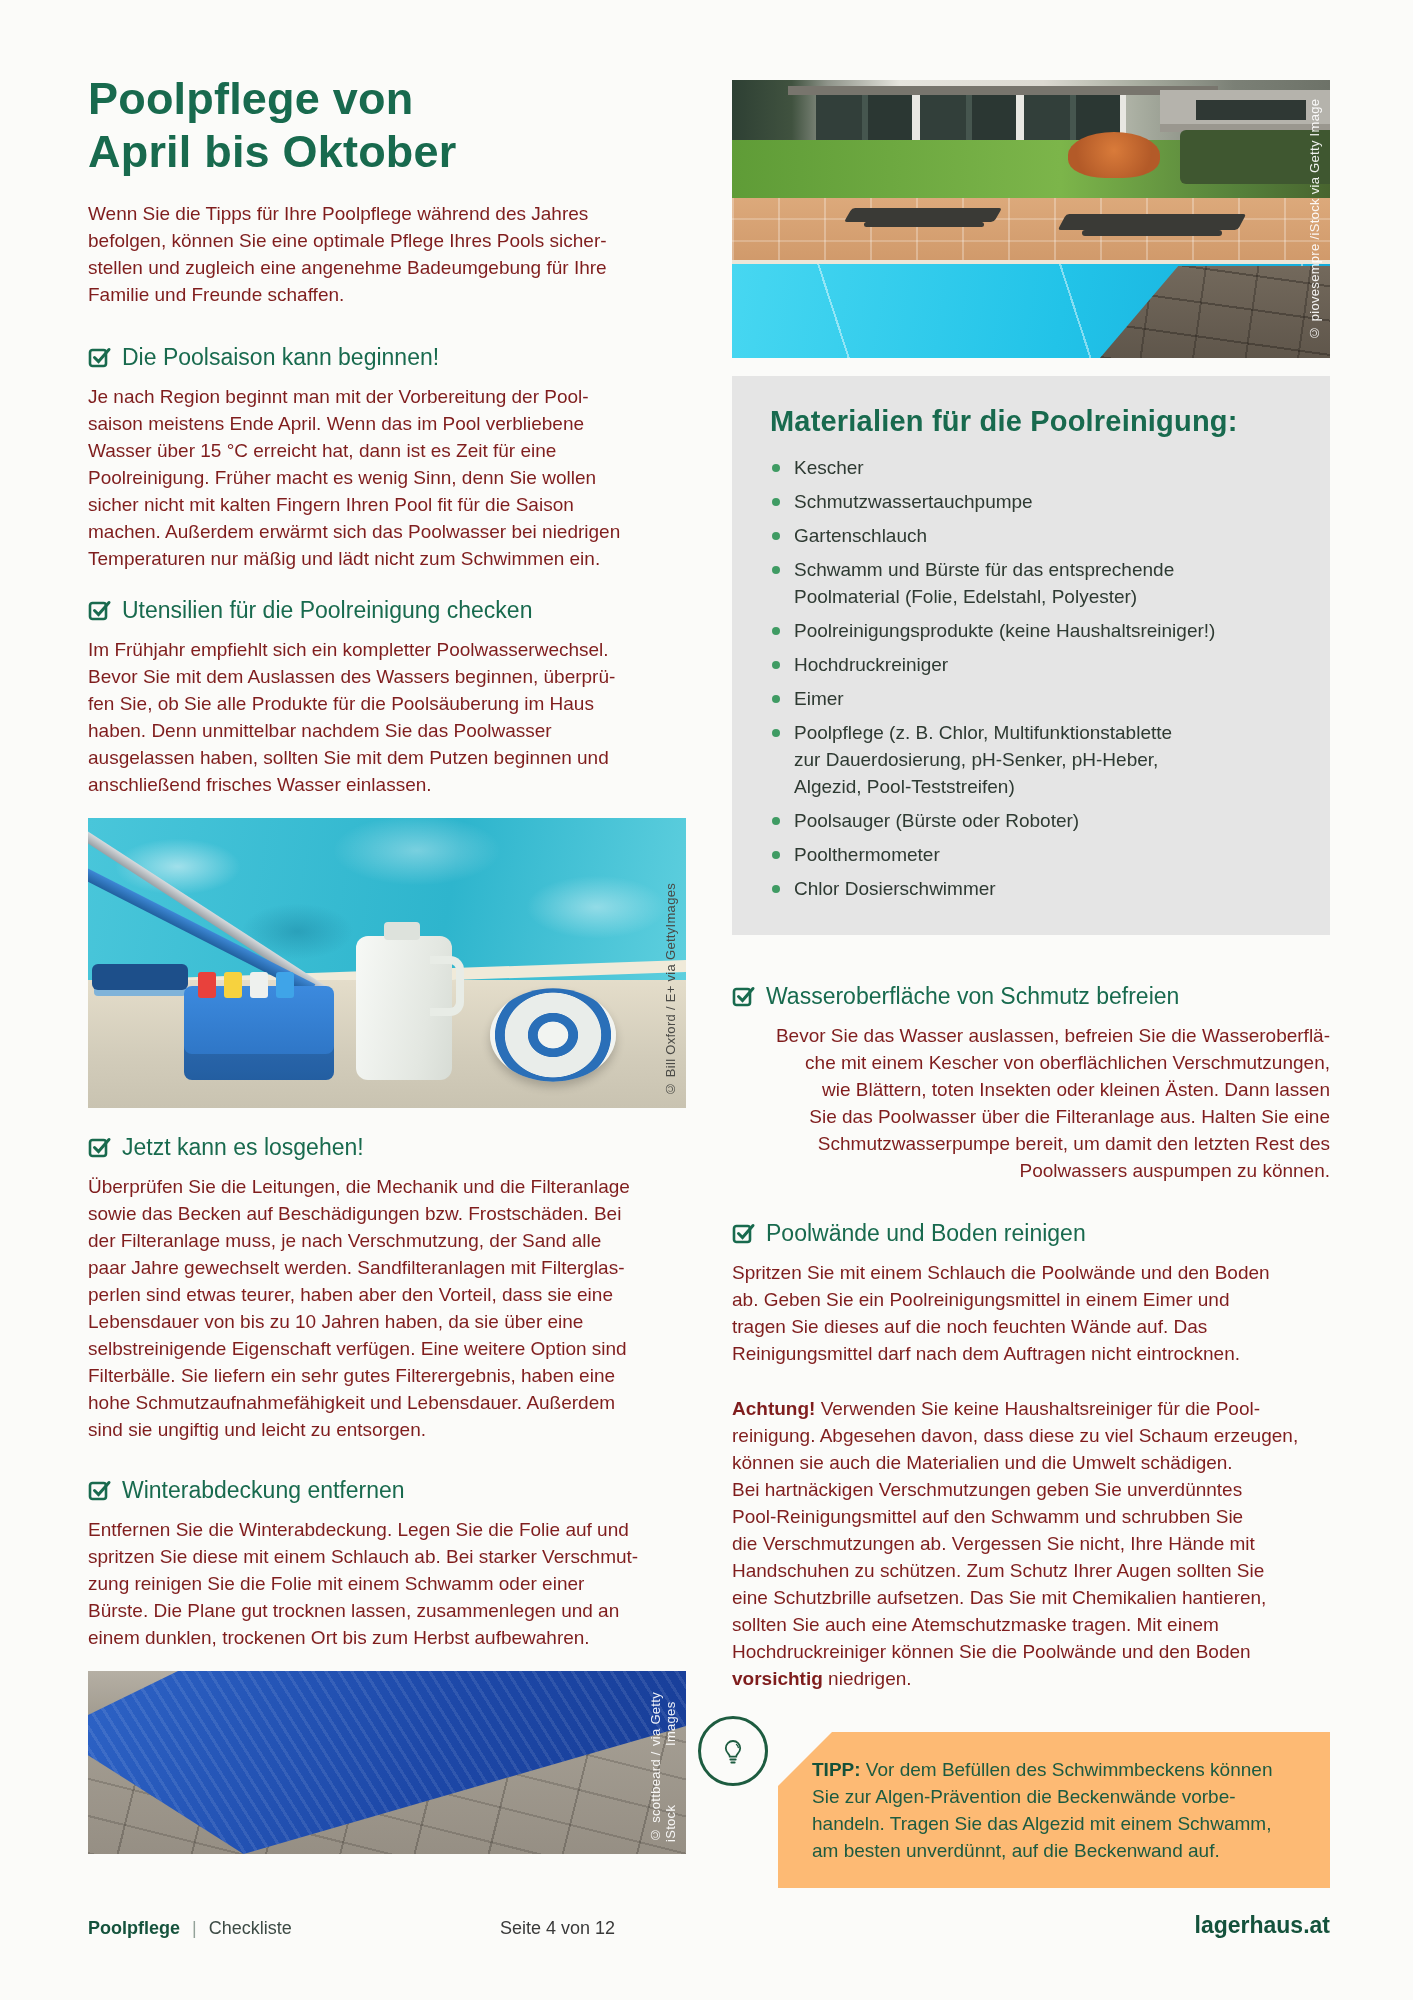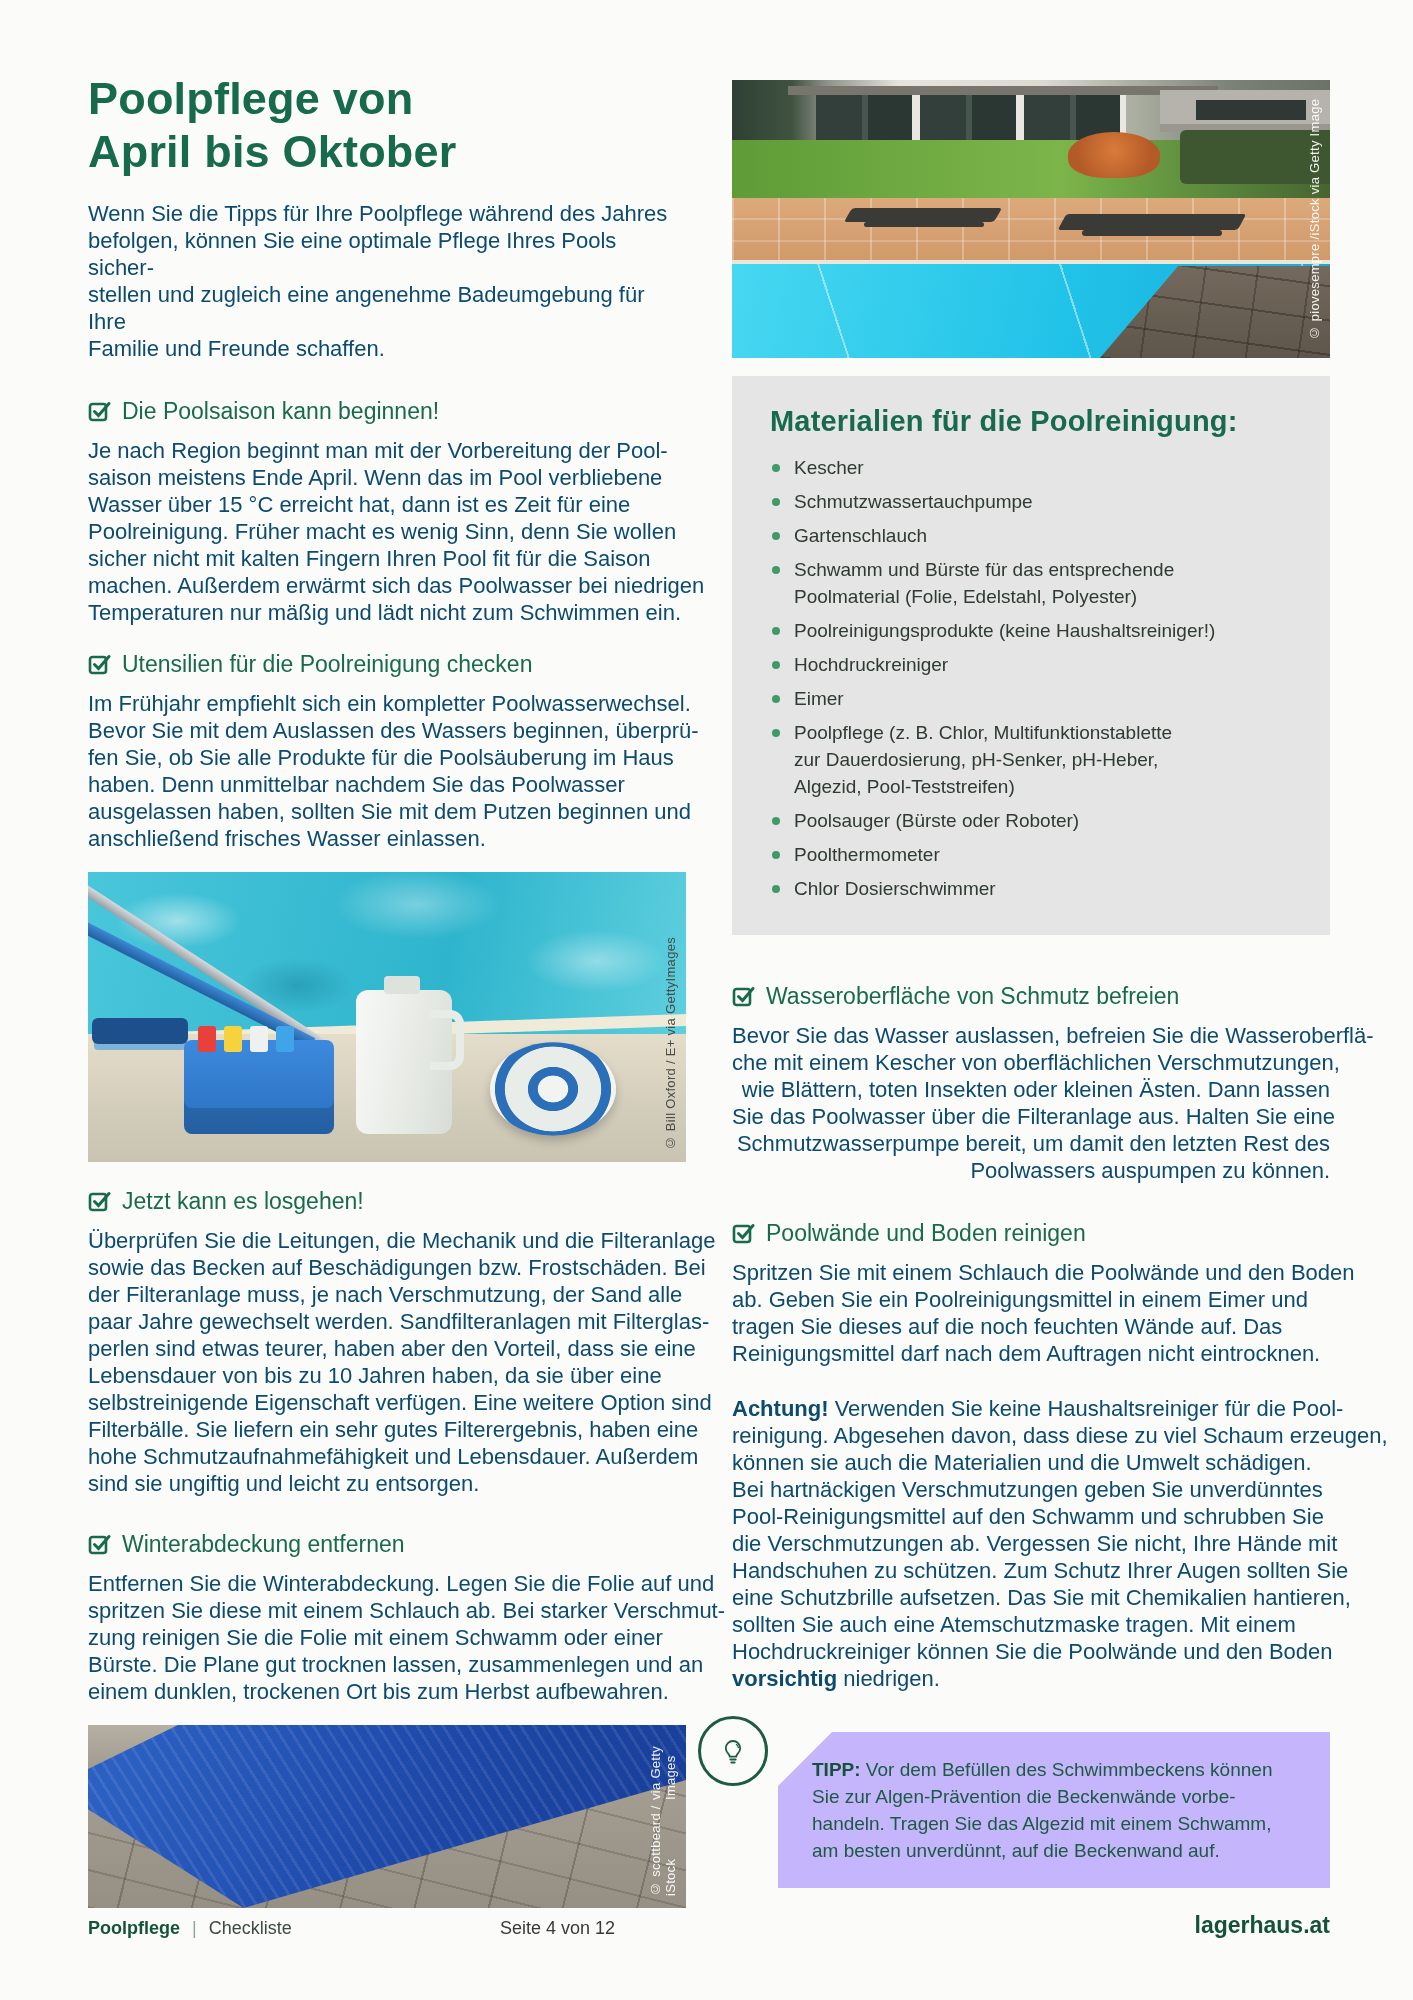--- a/index.html
+++ b/index.html
@@ -9,21 +9,21 @@
     font-family:"Liberation Sans","DejaVu Sans",sans-serif;
     color:#2f2f2f;
   }
   .col-left{position:absolute;left:88px;top:72px;width:598px;}
   .col-right{position:absolute;left:732px;top:80px;width:598px;}
 
   .doc-title{
     margin:0 0 22px 0;font-size:45px;line-height:53px;font-weight:800;
     color:#186a4e;white-space:pre-line;letter-spacing:.2px;
   }
-  .body-par{margin:0;font-size:22px;line-height:27px;white-space:pre;color:#0c4a6e;}
+  .body-par{margin:0;font-size:19px;line-height:27px;white-space:pre;color:#7f1d1d;}
   .section{margin-top:23px;}
   .section-heading{
     margin:0 0 11px 0;font-size:23px;line-height:30px;font-weight:400;color:#186a4e;
     display:flex;align-items:flex-start;gap:10px;white-space:pre;
   }
   .cb{flex:0 0 auto;margin-top:3px;}
 
   
   .photo{position:relative;overflow:hidden;background:#cfccc4;}
   .credit{
@@ -134,21 +134,21 @@
 
   
   .achtung{margin-top:28px;}
   .achtung b,.tip-text b{font-weight:800;}
   .tip-row{position:relative;margin-top:40px;}
   .bulb-badge{
     position:absolute;left:-34px;top:-16px;width:64px;height:64px;border-radius:50%;
     background:#fbfbf9;border:3px solid #1d5c40;display:flex;align-items:center;justify-content:center;z-index:2;
   }
   .tip-box{
-    margin-left:46px;background:#c4b5fd;
+    margin-left:46px;background:#fdba74;
     clip-path:polygon(54px 0,100% 0,100% 100%,0 100%,0 54px);
     padding:24px 26px 24px 34px;
   }
   .tip-text{margin:0;font-size:19px;line-height:27px;white-space:pre;color:#1c5b40;}
   .tip-text b{color:#155139;}
 
   
   .footer{position:absolute;left:88px;right:83px;top:1916px;height:30px;font-size:18px;}
   .footer-left{position:absolute;left:0;top:2px;display:flex;gap:12px;align-items:baseline;}
   .footer-brand{font-weight:800;color:#14523c;}

